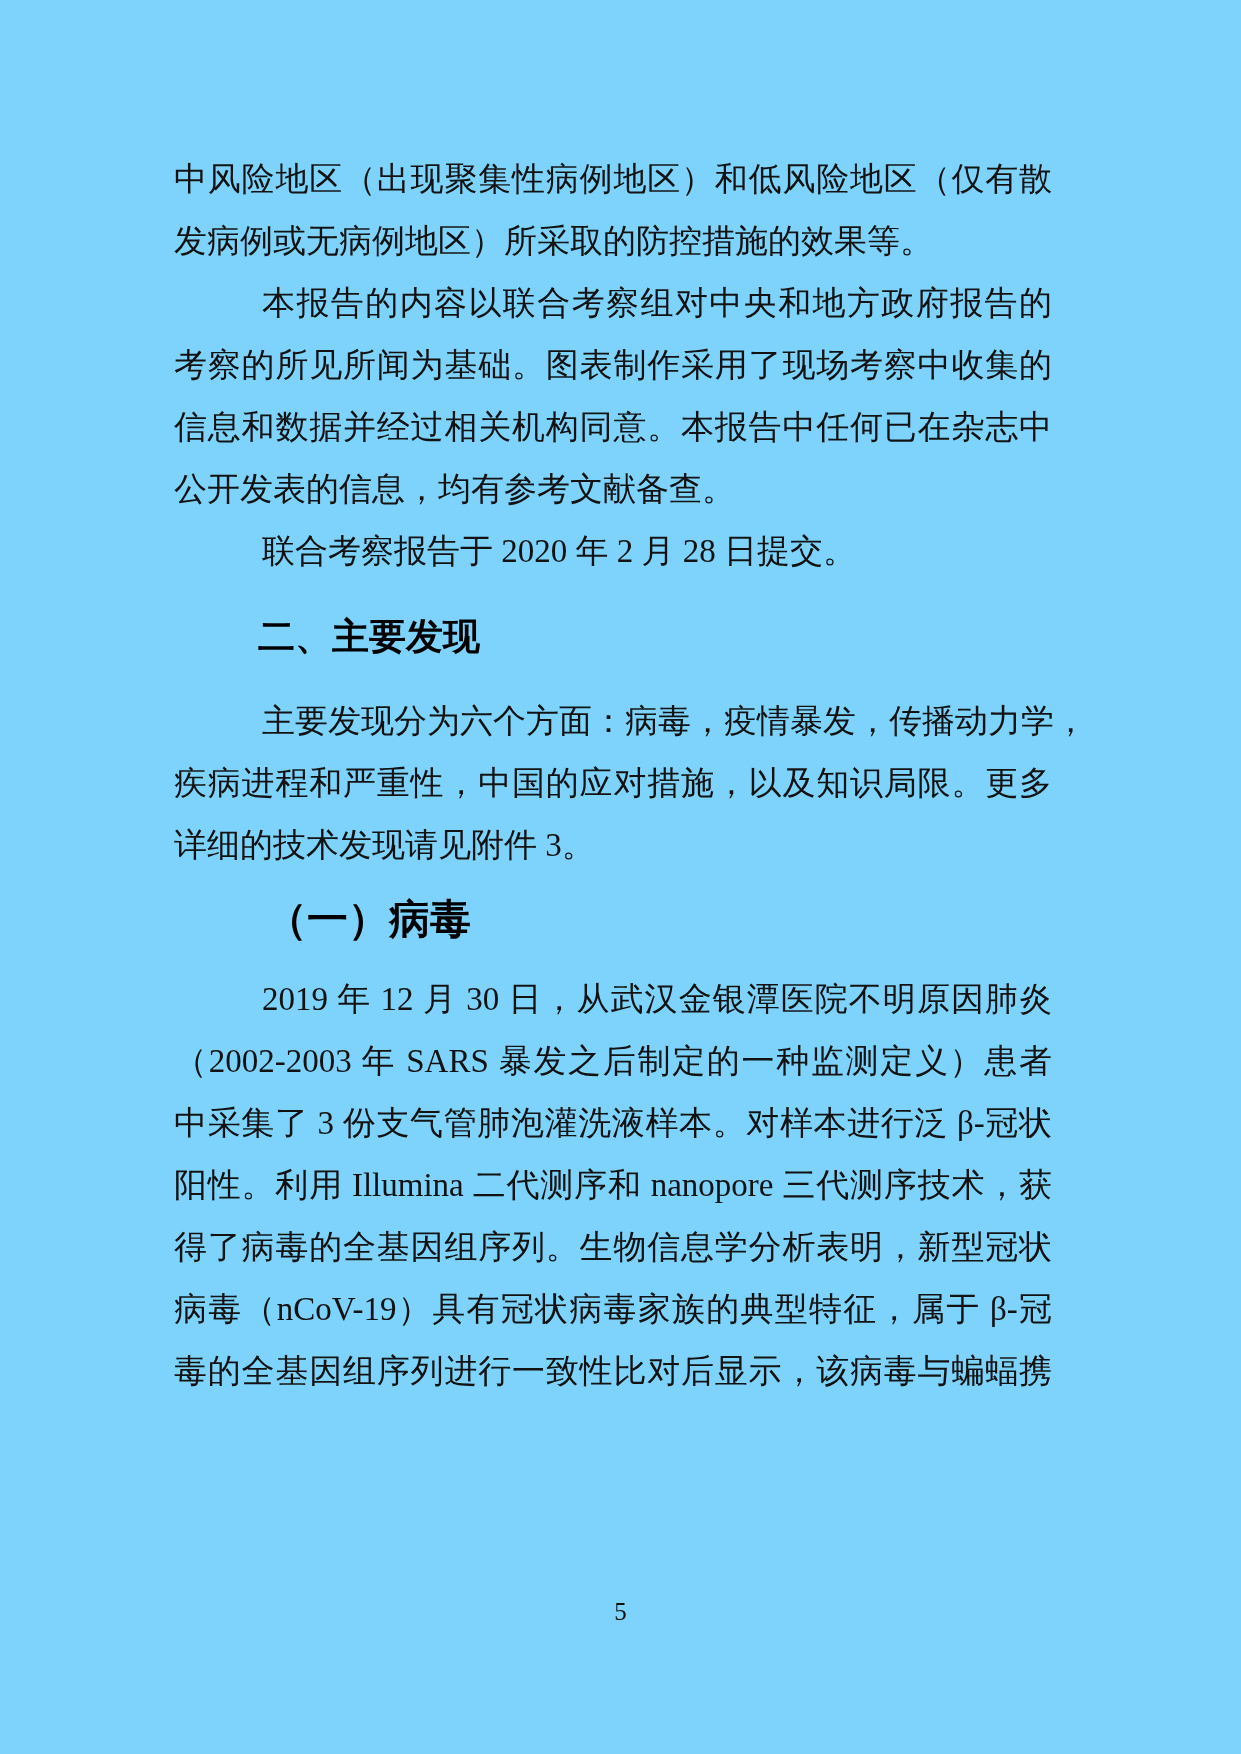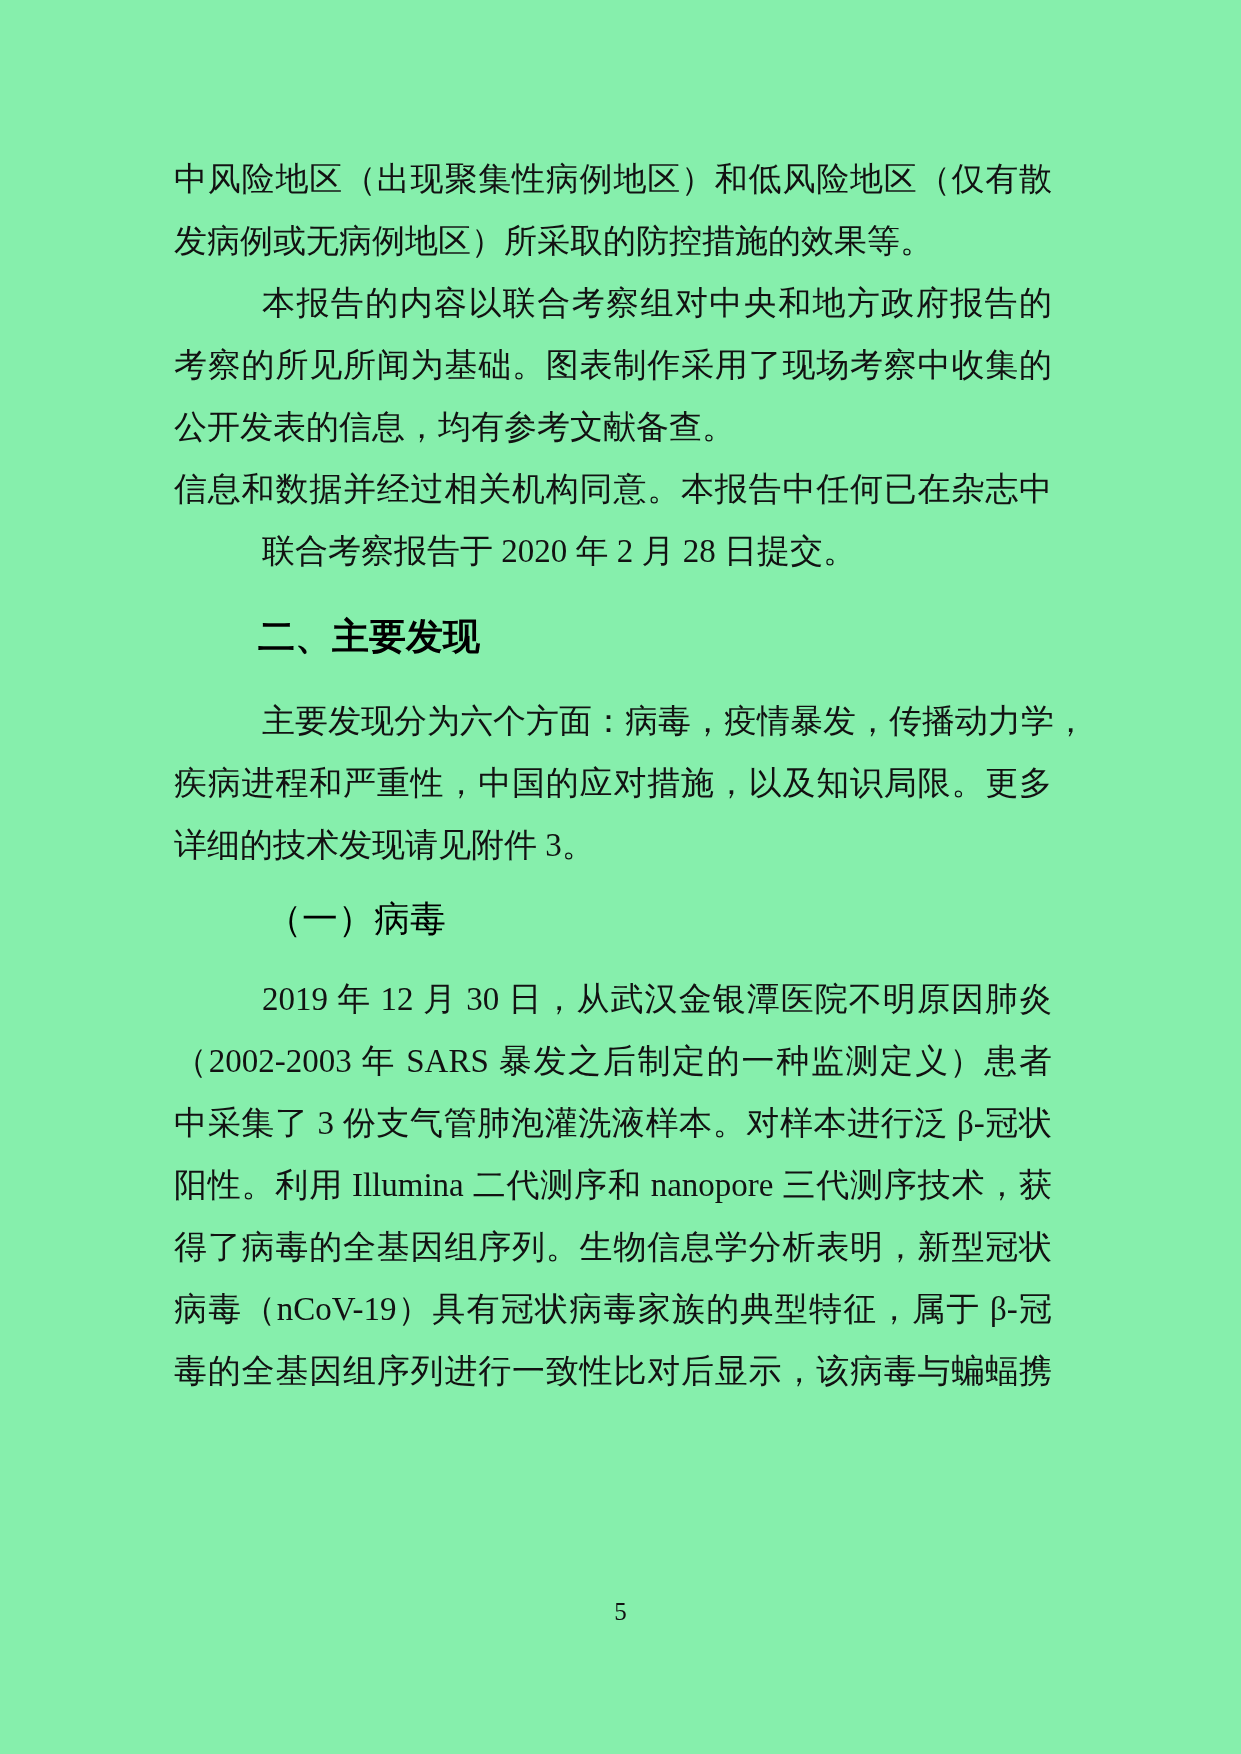--- a/index.html
+++ b/index.html
@@ -5,21 +5,21 @@
   html, body {
     margin: 0;
     padding: 0;
     background: #888;
   }
   .page {
     position: relative;
     width: 1241px;
     height: 1754px;
     margin: 0 auto;
-    background: #86efac;
+    background: #7dd3fc;
     font-family: "Liberation Serif", "DejaVu Serif", serif;
     color: #121212;
     overflow: hidden;
   }
   .content {
     position: absolute;
     left: 174px;
     top: 148px;
     width: 878px;
   }
@@ -51,22 +51,22 @@
     font-size: 37px;
     color: #000;
   }
   .heading2 {
     height: 62px;
     line-height: 62px;
     padding-left: 92px;
     margin-top: 12px;
     margin-bottom: 18px;
     font-family: "Liberation Serif", "DejaVu Serif", serif;
-    font-weight: normal;
-    font-size: 36px;
+    font-weight: bold;
+    font-size: 41px;
     color: #000;
   }
   .page-number {
     position: absolute;
     top: 1596px;
     left: 0;
     width: 1241px;
     text-align: center;
     font-size: 25px;
     line-height: 32px;
@@ -79,22 +79,22 @@
 <div class="page">
   <div class="content">
 
   <div class="paragraph">
         <div class="line">中风险地区（出现聚集性病例地区）和低风险地区（仅有散</div>
         <div class="line lastline">发病例或无病例地区）所采取的防控措施的效果等。</div>
       </div>
       <div class="paragraph">
         <div class="line firstline">本报告的内容以联合考察组对中央和地方政府报告的</div>
         <div class="line">考察的所见所闻为基础。图表制作采用了现场考察中收集的</div>
+        <div class="line">信息和数据并经过相关机构同意。本报告中任何已在杂志中</div>
         <div class="line lastline">公开发表的信息，均有参考文献备查。</div>
-        <div class="line">信息和数据并经过相关机构同意。本报告中任何已在杂志中</div>
       </div>
       <div class="paragraph">
         <div class="line firstline lastline">联合考察报告于 2020 年 2 月 28 日提交。</div>
       </div>
       <div class="heading1">二、主要发现</div>
       <div class="paragraph">
         <div class="line firstline">主要发现分为六个方面：病毒，疫情暴发，传播动力学，</div>
         <div class="line">疾病进程和严重性，中国的应对措施，以及知识局限。更多</div>
         <div class="line lastline">详细的技术发现请见附件 3。</div>
       </div>

